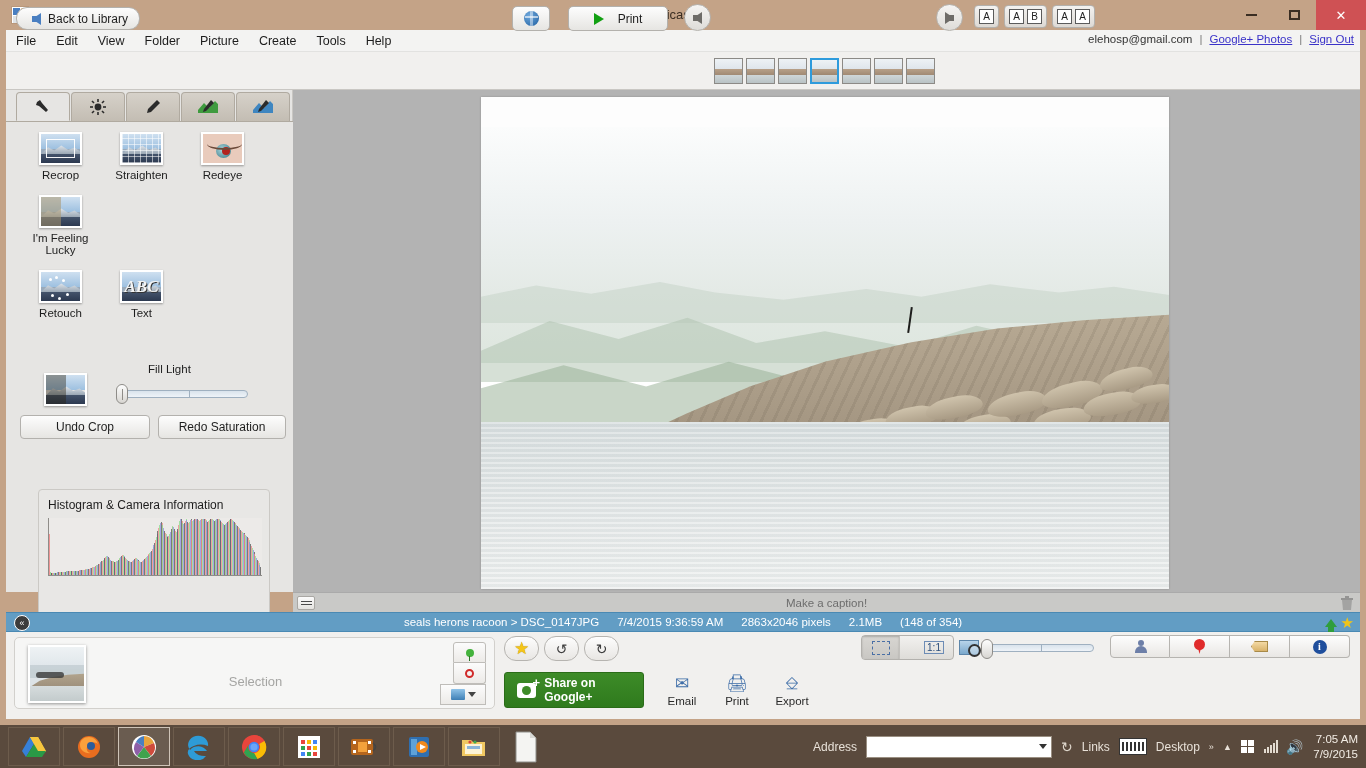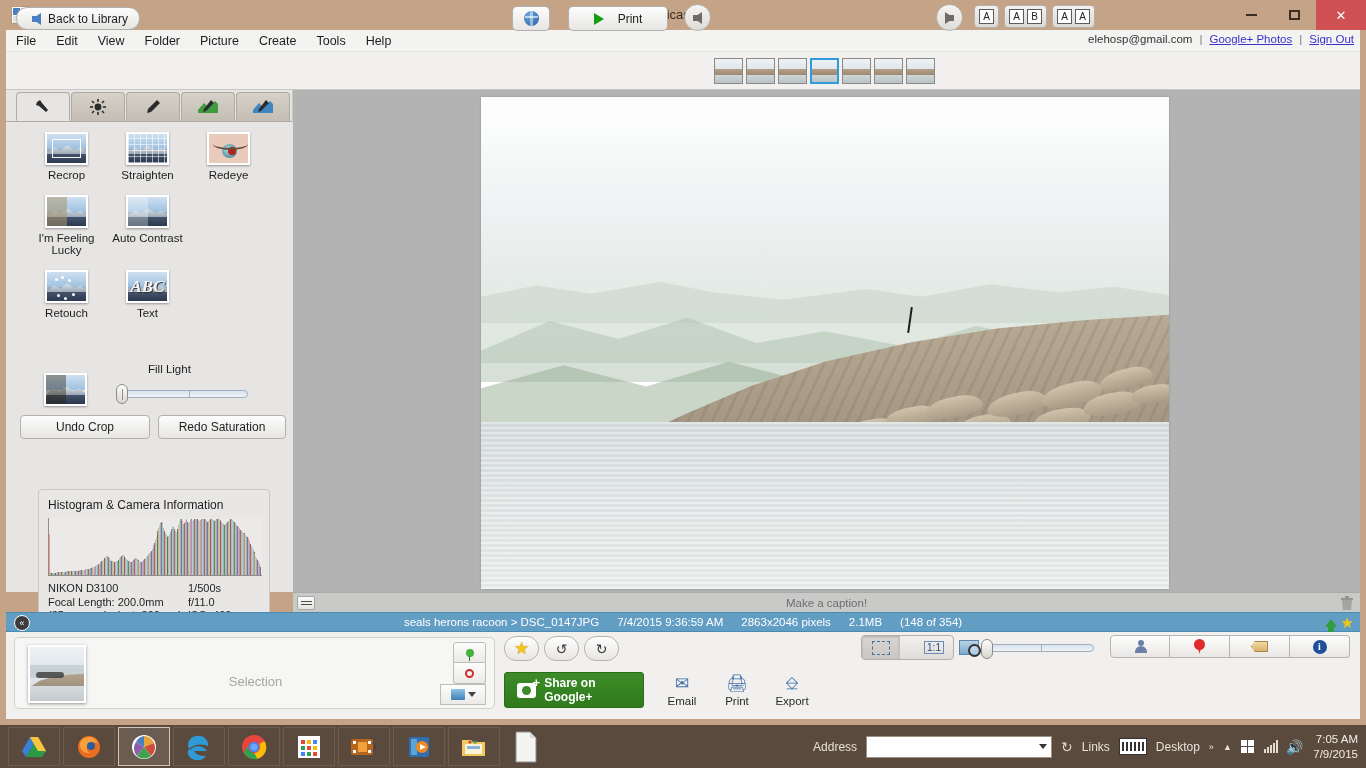--- a/index.html
+++ b/index.html
@@ -124,21 +124,21 @@
   }
   .tabs { position: absolute; left: 10px; top: 2px; display: flex; gap: 1px; }
   .tab {
     width: 54px; height: 29px; background: linear-gradient(#d6d1c9,#c3bdb3);
     border: 1px solid #b0aaa0; border-bottom: none; border-radius: 4px 4px 0 0;
     display: flex; align-items: center; justify-content: center;
   }
   .tab.active { background: #e6e5e3; border-bottom: 1px solid #e6e5e3; }
   .panel-body { position: absolute; left: 0; top: 31px; width: 287px; height: 471px; background: #e6e5e3; border-top: 1px solid #b0aaa0; }
 
-  .fx-grid { position: absolute; left: 20px; top: 10px; width: 256px; }
+  .fx-grid { position: absolute; left: 14px; top: 10px; width: 256px; }
   .fx-row { display: flex; }
   .fx-cell { width: 81px; text-align: center; }
   .fx-thumb {
     width: 43px; height: 33px; margin: 0 auto; border: 2px solid #fff;
     box-shadow: 0 1px 2px rgba(0,0,0,.35); overflow: hidden; position: relative; background: #9ab;
   }
   .fx-label { font-size: 11.5px; color: #1d1d1d; margin-top: 4px; display: block; }
 
   
   .mini-sky { position:absolute; left:0; right:0; top:0; height: 52%; background: linear-gradient(#cfe0f0,#9dc0e0); }
@@ -584,29 +584,20 @@
 
           <div class="fx-row" style="margin-top:14px">
             <div class="fx-cell">
               <div class="fx-thumb">
                 <span class="mini-sky"></span>
                   <span class="mini-mtn"></span>
                   <span class="mini-grd"></span>
                   <span class="half-dim"></span>
               </div>
               <span class="fx-label">I'm Feeling Lucky</span>
-            </div>
-            <div class="fx-cell">
-              <div class="fx-thumb">
-                <span class="mini-sky"></span>
-                  <span class="mini-mtn"></span>
-                  <span class="mini-grd"></span>
-                  <span class="half-dim2"></span>
-              </div>
-              <span class="fx-label">Auto Contrast</span>
             </div>
           </div>
 
           <div class="fx-row" style="margin-top:14px">
             <div class="fx-cell">
               <div class="fx-thumb">
                 <span class="mini-sky"></span>
                   <span class="mini-mtn"></span>
                   <span class="mini-grd"></span>
                 <span class="retouch-dots">
@@ -905,30 +896,20 @@
               <i style="width: 1px; height: 23px; background: rgb(90, 90, 90); opacity: 0.78;"></i>
               <i style="width: 1px; height: 21px; background: rgb(240, 140, 140); opacity: 0.78;"></i>
               <i style="width: 1px; height: 19px; background: rgb(143, 220, 143); opacity: 0.78;"></i>
               <i style="width: 1px; height: 17px; background: rgb(143, 148, 224); opacity: 0.78;"></i>
               <i style="width: 1px; height: 15px; background: rgb(90, 90, 90); opacity: 0.78;"></i>
               <i style="width: 1px; height: 14px; background: rgb(240, 140, 140); opacity: 0.78;"></i>
               <i style="width: 1px; height: 12px; background: rgb(143, 220, 143); opacity: 0.78;"></i>
               <i style="width: 1px; height: 10px; background: rgb(143, 148, 224); opacity: 0.78;"></i>
               <i style="width: 1px; height: 8px; background: rgb(90, 90, 90); opacity: 0.78;"></i>
             </div>
-          <div class="cam-info">
-            <div class="grid2">
-              <span>NIKON D3100</span>
-              <span>1/500s</span>
-              <span>Focal Length: 200.0mm</span>
-              <span>f/11.0</span>
-              <span>(35mm equivalent: 300mm)</span>
-              <span>ISO: 400</span>
-            </div>
-          </div>
         </div>
 
       </div>
     </div>
 
     <div class="photoarea">
       <div class="photo">
         <span class="ph-sky"></span>
         <span class="ph-haze"></span>
         <span class="ridge ridge1"></span>

